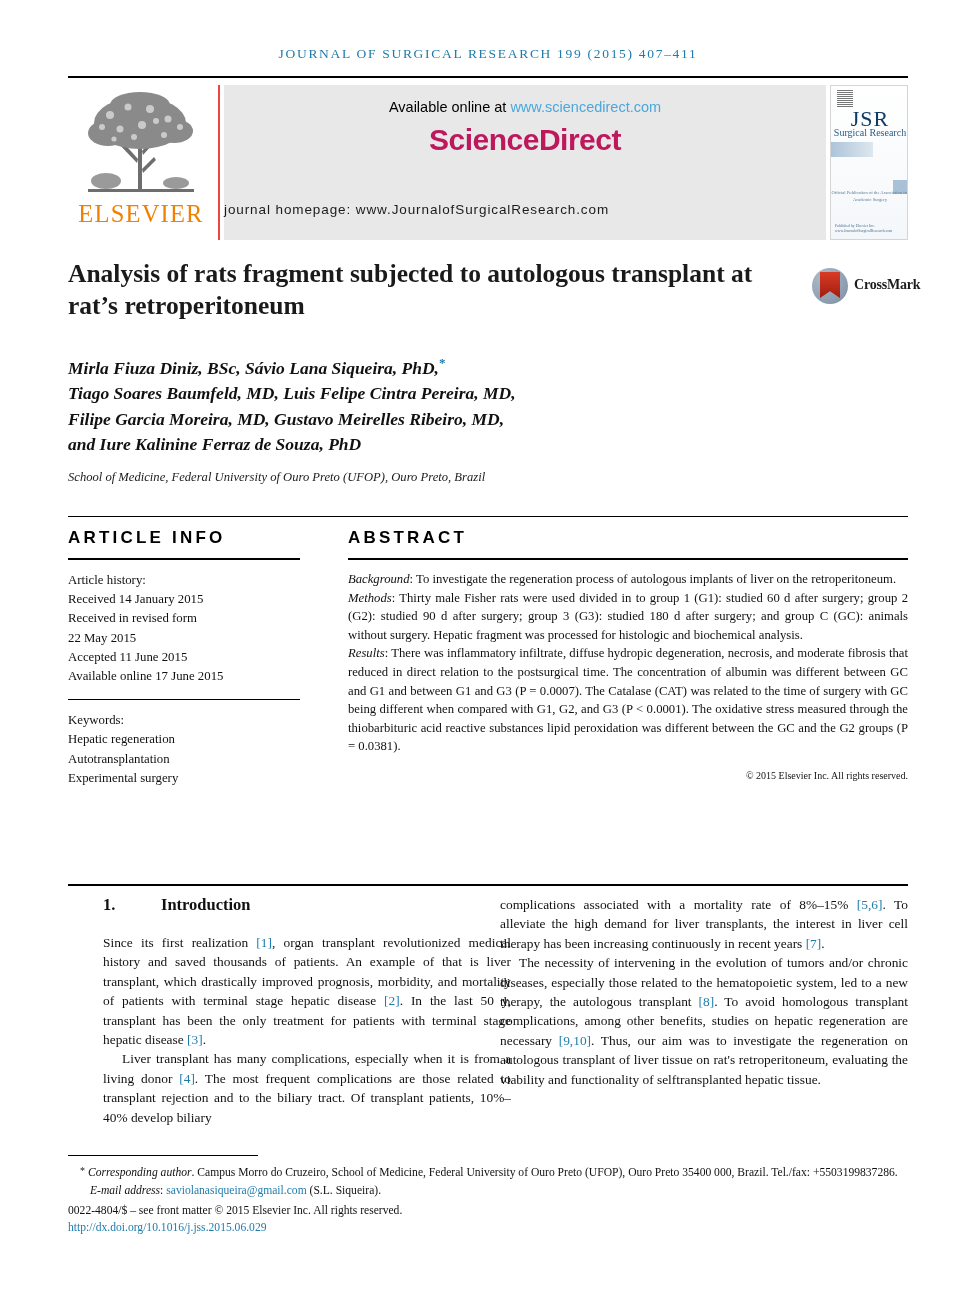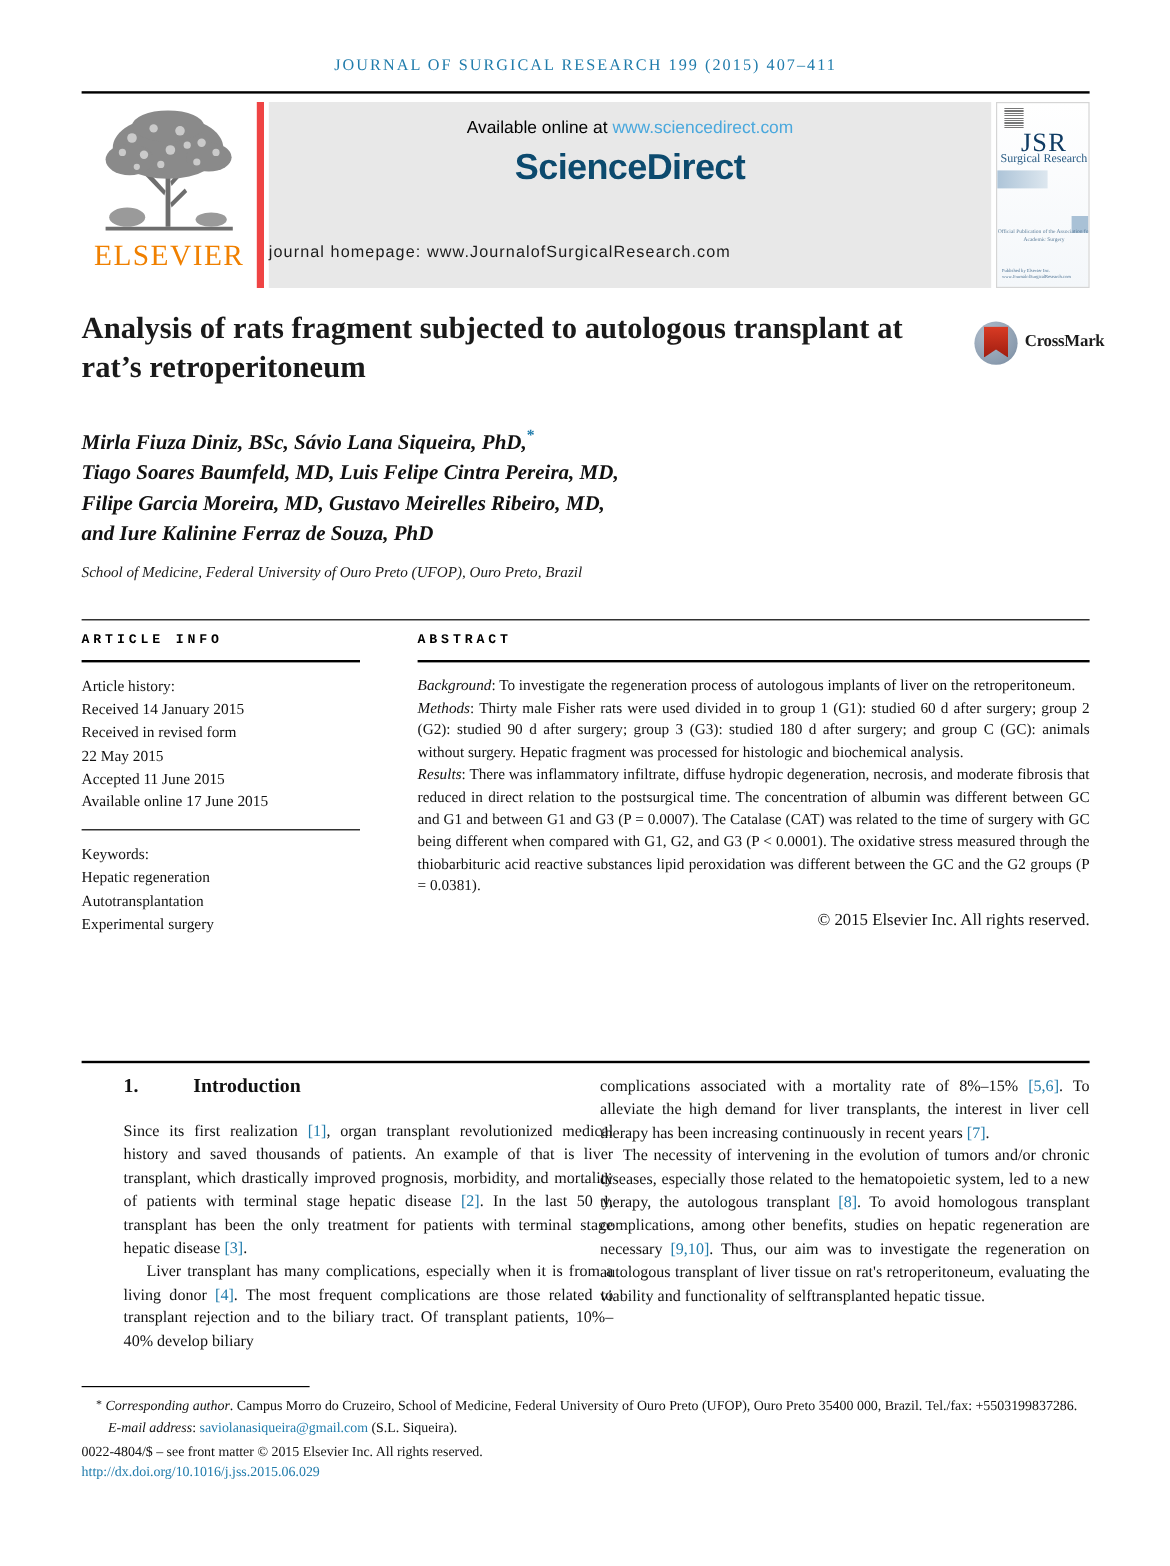--- a/index.html
+++ b/index.html
@@ -40,21 +40,21 @@
     height: 2px; background: #000;
   }
 
   
   .masthead {
     position: absolute;
     left: 68px; top: 85px; width: 840px; height: 155px;
   }
   .elsevier-box {
     position: absolute; left: 0; top: 0; width: 152px; height: 155px;
-    border-right: 6px solid #ef4444;
+    border-right: 2px solid #ef4444;
     box-sizing: border-box;
   }
   .elsevier-tree {
     position: absolute; left: 12px; top: 4px; width: 122px; height: 112px;
   }
   .elsevier-word {
     position: absolute; left: 0; top: 115px; width: 146px;
     text-align: center;
     color: #f08000;
     font-family: "Liberation Serif", serif;
@@ -72,21 +72,21 @@
     font-size: 14.5px;
     color: #000;
   }
   .sd-avail a { color: #4aa8dd; text-decoration: none; }
   .sd-logo {
     position: absolute; top: 38px; left: 0; width: 602px;
     text-align: center;
     font-family: "Liberation Sans", sans-serif;
     font-weight: bold;
     font-size: 30px;
-    color: #0c4a6e;
+    color: #be185d;
     letter-spacing: -0.5px;
   }
   .sd-home {
     position: absolute; top: 117px; left: 0; width: 602px;
     text-align: left;
     font-family: "Liberation Sans", sans-serif;
     font-size: 13.5px;
     color: #1b1b1b;
     letter-spacing: 0.9px;
   }
@@ -193,23 +193,23 @@
     font-size: 12.6px;
     color: #1a1a1a;
   }
 
   
   .rule-info {
     position: absolute; left: 68px; top: 516px; width: 840px;
     height: 1px; background: #000;
   }
   .sec-label {
-    font-family: Liberation Mono, monospace;
-    font-weight: bold;
-    font-size: 11px;
+    font-family: Liberation Sans, sans-serif;
+    font-weight: bold;
+    font-size: 17px;
     letter-spacing: 3.2px;
   }
   .info-col {
     position: absolute; left: 68px; top: 528px; width: 232px;
   }
   .info-rule {
     margin-top: 10px; height: 2px; background: #000; width: 232px;
   }
   .info-body {
     margin-top: 11px;
@@ -241,21 +241,21 @@
     line-height: 18.6px;
     text-align: justify;
     color: #111;
   }
   .abs-body p { margin: 0; }
   .abs-body i { font-style: italic; }
   .abs-copy {
     margin-top: 11px;
     text-align: right;
     font-family: "Liberation Serif", serif;
-    font-size: 14px;
+    font-size: 10px;
   }
 
   
   .rule-body {
     position: absolute; left: 68px; top: 884px; width: 840px;
     height: 2px; background: #000;
   }
   .colL {
     position: absolute; left: 68px; top: 895px; width: 408px; margin-left: 35px;
   }

